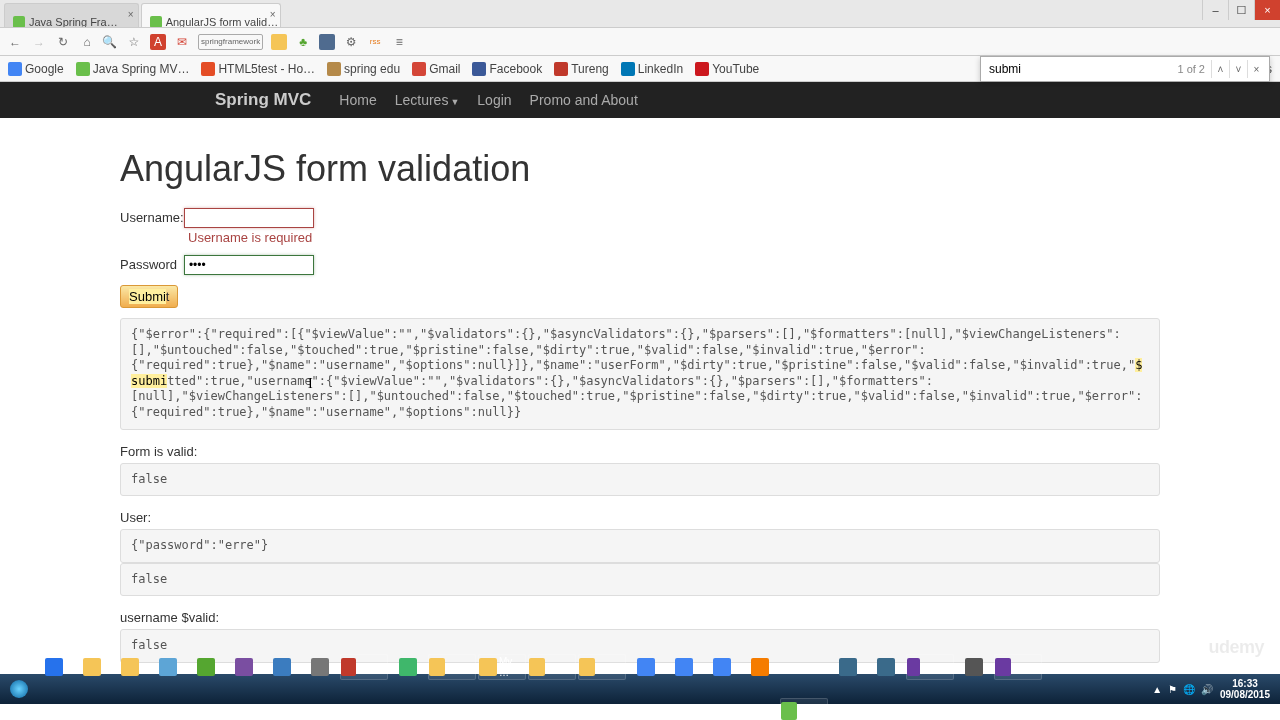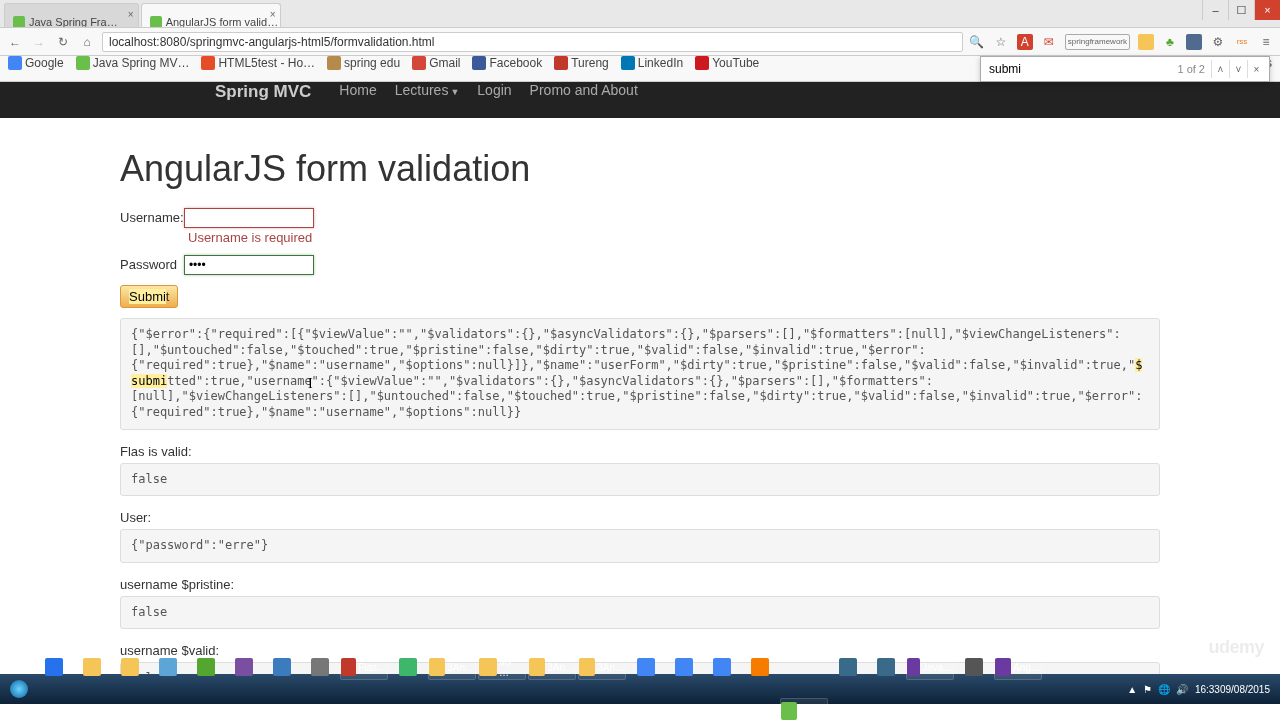--- a/index.html
+++ b/index.html
@@ -13,33 +13,33 @@
 .tab-favicon { width: 12px; height: 12px; background: #6abf4b; border-radius: 2px; margin-right: 4px; display: inline-block; flex-shrink:0;}
 .tab-close { position: absolute; right: 4px; top: 5px; font-size: 10px; color: #666; }
 .window-controls { position: absolute; right: 0; top: 0; display: flex; }
 .win-btn { width: 26px; height: 20px; display: flex; align-items: center; justify-content: center; font-size: 11px; background: #e8e8e8; border-left: 1px solid #ccc;}
 .win-btn.close { background: #d0412e; color: #fff; }
 .addr-bar { height: 28px; background: #f8f8f8; display: flex; align-items: center; padding: 0 6px; border-bottom: 1px solid #ccc; gap: 6px; }
 .nav-btn { width: 18px; height: 18px; color: #666; display:flex; align-items:center; justify-content:center; font-size:12px;}
 .addr-input { flex: 1; height: 20px; background: #fff; border: 1px solid #ccc; border-radius: 2px; font-size: 12px; padding: 0 6px; color: #333; }
 .ext-icons { display: flex; gap: 8px; align-items: center; }
 .ext-ico { width: 16px; height: 16px; font-size: 12px; display:flex; align-items:center; justify-content:center; color:#666; border-radius:2px;}
-.bm-bar { height: 26px; background: #f8f8f8; display: flex; align-items: flex-start; padding: 0 8px; border-bottom: 1px solid #ccc; gap: 12px; font-size: 12px; color: #444; position: relative;}
+.bm-bar { height: 26px; background: #f8f8f8; display: flex; align-items: center; padding: 0 8px; border-bottom: 1px solid #ccc; gap: 12px; font-size: 12px; color: #444; position: relative;}
 .bm-item { display: flex; align-items: center; gap: 3px; white-space: nowrap; }
 .bm-ico { width: 14px; height: 14px; display: inline-block; border-radius: 2px;}
 
 
 .find-bar { position: absolute; right: 10px; top: 56px; width: 290px; height: 26px; background: #fff; border: 1px solid #aaa; box-shadow: 0 2px 6px rgba(0,0,0,.2); display: flex; align-items: center; padding: 0 4px; font-size: 12px; z-index: 50;}
 .find-input { flex: 1; border: none; outline: none; font-size: 12px; padding: 0 4px; }
 .find-count { color: #888; font-size: 11px; padding: 0 6px; white-space:nowrap;}
 .find-btn { width: 18px; height: 18px; display:flex; align-items:center; justify-content:center; color:#666; font-size:10px; border-left:1px solid #ddd;}
 
 
 .page { position: relative; height: 608px; overflow: hidden; }
-.navbar { background: #222; height: 36px; display: flex; padding: 0 0 0 215px; gap: 18px; }
+.navbar { background: #222; height: 36px; display: flex; align-items: center; padding: 0 0 0 215px; gap: 18px; }
 .brand { color: #ccc; font-weight: bold; font-size: 17px; margin-right: 10px;}
 .navlink { color: #aaa; font-size: 14px; text-decoration: none;}
 .navlink .caret { font-size:9px; margin-left:2px;}
 
 .container { width: 1040px; margin: 0 auto; padding: 30px 0 0 0; }
 h1 { font-size: 36px; font-weight: 400; margin-bottom: 18px; }
 
 .form-row { margin-bottom: 10px; }
 .lbl { display: inline-block; width: 60px; font-size: 13px;}
 .inp { width: 130px; height: 20px; border: 1px solid #ccc; padding: 1px 4px; font-size: 12px; vertical-align: middle;}
@@ -53,21 +53,21 @@
 mark { background: #ffef9e; padding: 0;}
 
 .cursor-caret { position: absolute; top: 294px; left: 308px; width: 1px; height: 16px; font-family: serif; font-size: 14px; color: #000;}
 
 
 .taskbar { position: absolute; bottom: 16px; left: 0; right: 0; height: 30px; background: linear-gradient(#2a4a6a,#0d2238); display: flex; align-items: center; padding: 0 4px; gap: 2px; z-index:100;}
 .tb-item { width: 36px; height: 26px; display: flex; align-items: center; justify-content: center; font-size: 11px; color: #fff; border-radius:2px;}
 .tb-item.pinned { width: 30px; }
 .tb-ico { width: 18px; height: 18px; display:inline-block; border-radius:2px;}
 .tb-tray { margin-left: auto; display: flex; align-items: center; gap: 6px; color: #fff; font-size: 10px; padding-right: 6px;}
-.tb-date { display: flex; flex-direction: row; align-items: center; line-height: 1.1; font-size:10px;}
+.tb-date { display: flex; flex-direction: column; align-items: center; line-height: 1.1; font-size:10px;font-weight:bold;}
 
 
 .wmark { position: absolute; bottom: 32px; right: 16px; font-size: 18px; font-weight: bold; color: rgba(0,0,0,0.08); letter-spacing:-0.5px;}
 </style>
 </head>
 <body>
 
 <div class="browser-chrome">
   <div class="tab-bar">
     <div class="tab inactive">
@@ -84,21 +84,20 @@
       <div class="win-btn">–</div>
       <div class="win-btn">☐</div>
       <div class="win-btn close">×</div>
     </div>
   </div>
   <div class="addr-bar">
     <div class="nav-btn">←</div>
     <div class="nav-btn" style="opacity:.4">→</div>
     <div class="nav-btn">↻</div>
     <div class="nav-btn">⌂</div>
-    <input class="addr-input" value="localhost:8080/springmvc-angularjs-html5/formvalidation.html" style="">
     <div class="ext-icons">
       <div class="ext-ico">🔍</div>
       <div class="ext-ico">☆</div>
       <div class="ext-ico" style="background:#d0412e;color:#fff;">A</div>
       <div class="ext-ico" style="color:#d44638;">✉</div>
       <div class="ext-ico" style="width:auto;font-size:8px;border:1px solid #aaa;padding:0 2px;">springframework</div>
       <div class="ext-ico" style="background:#f5c557;"></div>
       <div class="ext-ico" style="color:#55a630;">♣</div>
       <div class="ext-ico" style="background:#4f6b8f;"></div>
       <div class="ext-ico">⚙</div>
@@ -178,27 +177,26 @@
     <div class="form-row">
       <span class="lbl">Password</span>
       <input class="inp valid" type="text" value="••••" style="">
     </div>
     <div class="form-row">
       <button class="submit-btn"><mark>Submi</mark><span>t</span></button>
     </div>
 
     <div class="pre-box" style="height:auto;"><span>{"$error":{"required":[{"$viewValue":"","$validators":{},"$asyncValidators":{},"$parsers":[],"$formatters":[null],"$viewChangeListeners":[],"$untouched":false,"$touched":true,"$pristine":false,"$dirty":true,"$valid":false,"$invalid":true,"$error":{"required":true},"$name":"username","$options":null}]},"$name":"userForm","$dirty":true,"$pristine":false,"$valid":false,"$invalid":true,"</span><mark>$submi</mark><span>tted":true,"username":{"$viewValue":"","$validators":{},"$asyncValidators":{},"$parsers":[],"$formatters":[null],"$viewChangeListeners":[],"$untouched":false,"$touched":true,"$pristine":false,"$dirty":true,"$valid":false,"$invalid":true,"$error":{"required":true},"$name":"username","$options":null}}</span></div>
 
-    <span class="sect-lbl">Flas is valid:</span>
+    <span class="sect-lbl">Form is valid:</span>
     <div class="pre-box">false</div>
 
     <span class="sect-lbl">User:</span>
     <div class="pre-box">{"password":"erre"}</div>
 
-    <span class="sect-lbl">username $pristine:</span>
     <div class="pre-box">false</div>
 
     <span class="sect-lbl">username $valid:</span>
     <div class="pre-box">false</div>
 
   </div>
 
   <div class="cursor-caret">I</div>
   <div class="wmark">udemy</div>
 </div>

